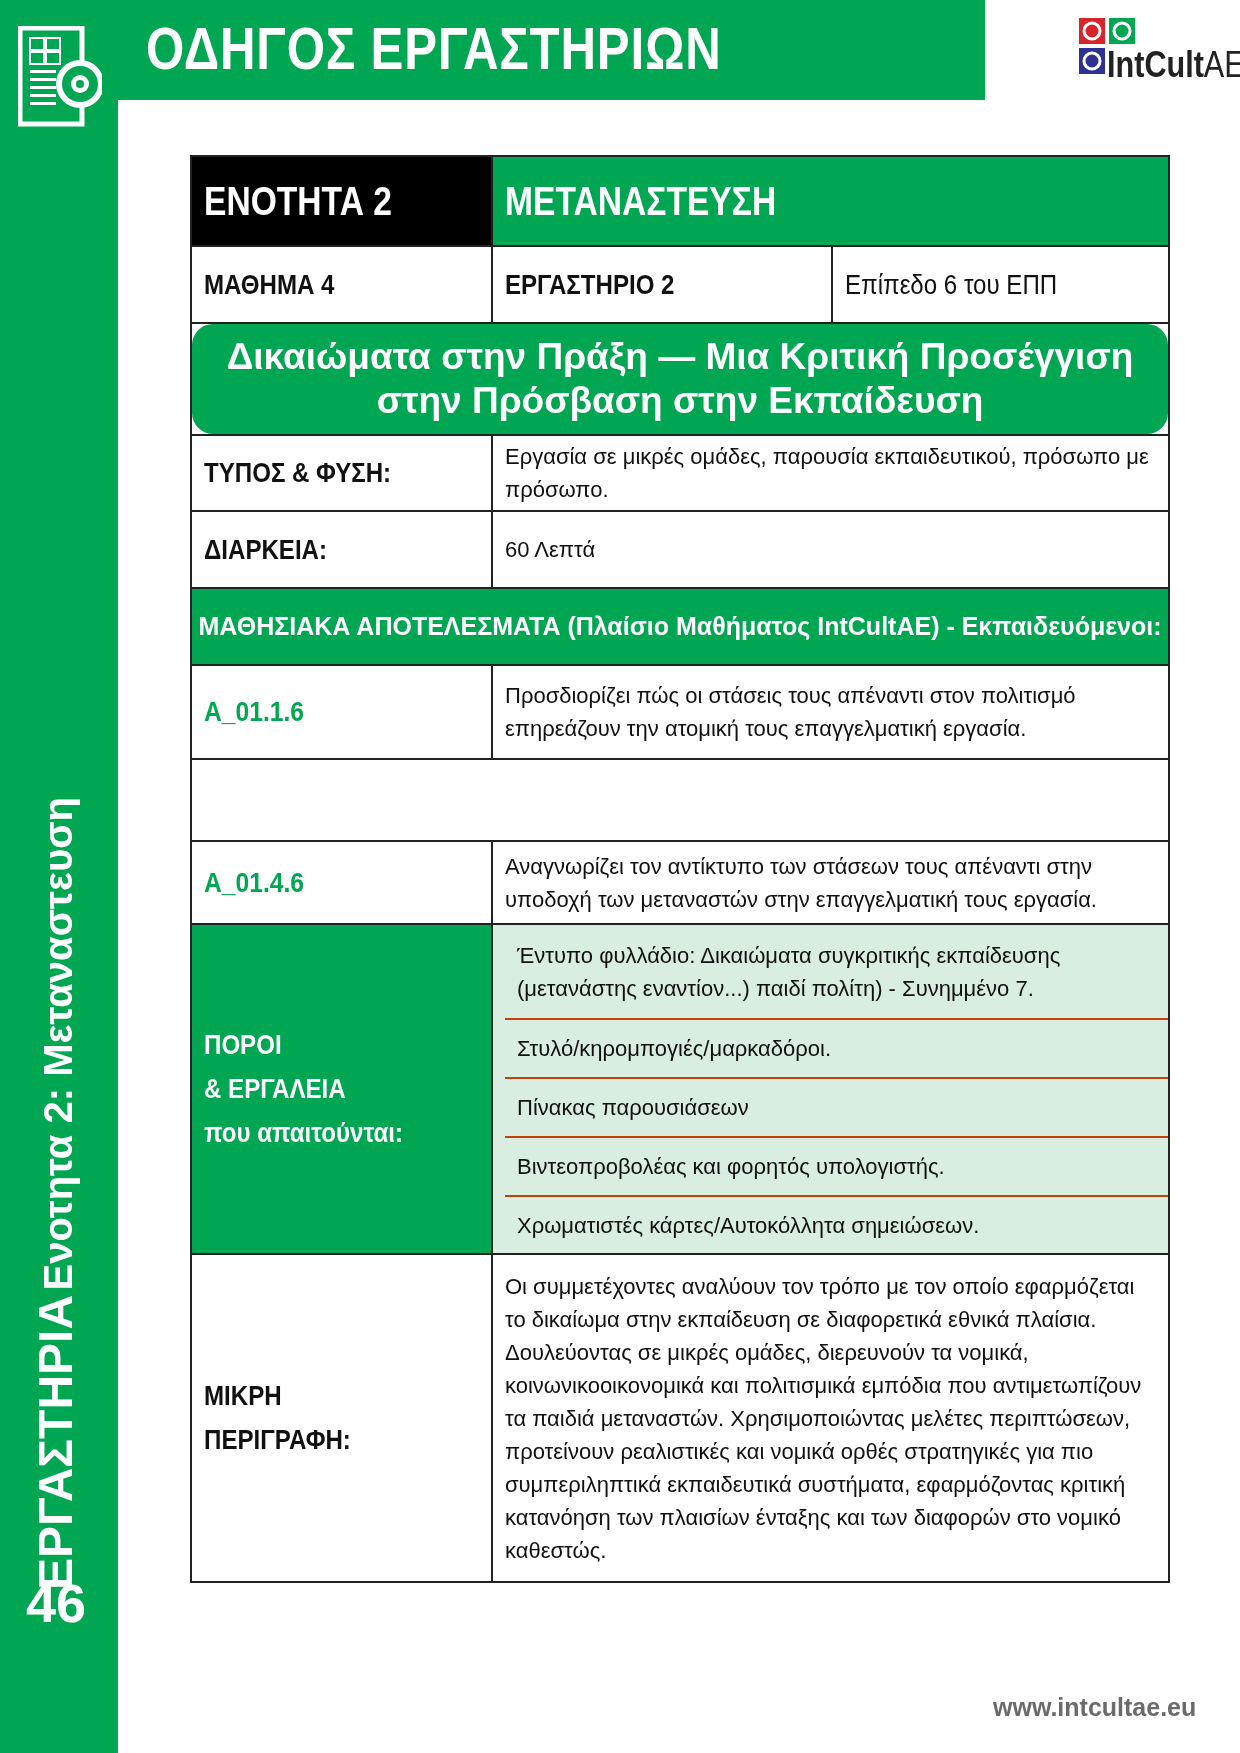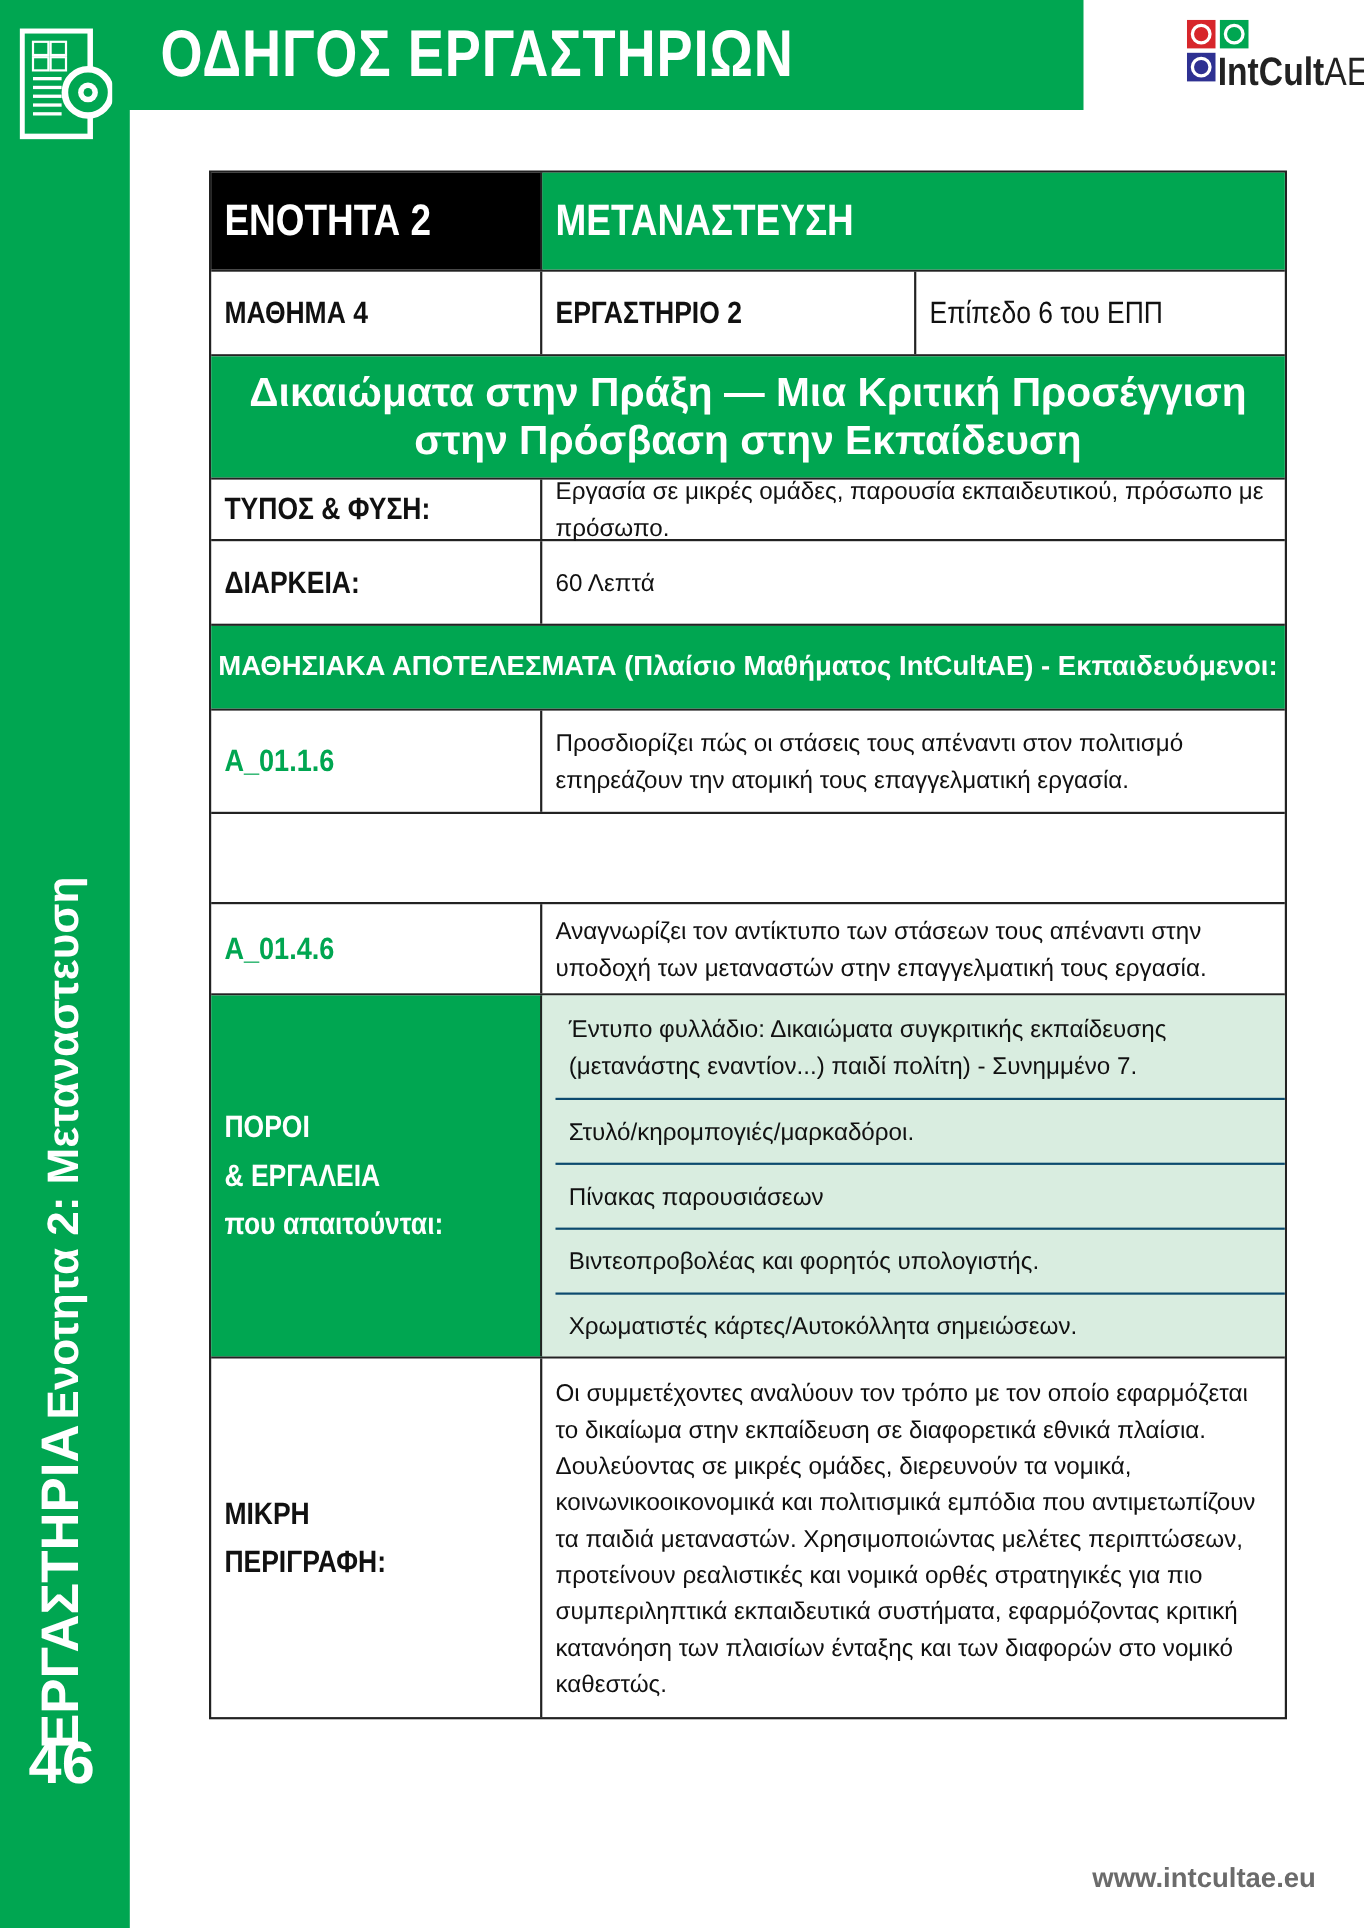--- a/index.html
+++ b/index.html
@@ -26,24 +26,24 @@
   .c2{flex:1;}
   .c2a{width:340px;border-right:2px solid #222;}
   .c3{flex:1;}
   .green{background:#00a651;color:#fff;}
   .black{background:#000;color:#fff;}
   .light{background:#d9ede0;}
   .lbl{font-weight:bold;font-size:28px;display:inline-block;transform:scaleX(0.86);transform-origin:left center;white-space:nowrap;}
   .val{font-size:22px;line-height:33px;}
   .code{color:#00a651;font-weight:bold;font-size:28px;display:inline-block;transform:scaleX(0.88);transform-origin:left center;}
   .hdr{font-size:40px;font-weight:bold;display:inline-block;transform:scaleX(0.84);transform-origin:left center;white-space:nowrap;}
-  .title{font-size:37px;font-weight:bold;text-align:center;line-height:44px;width:100%;justify-content:center;}
+  .title{font-size:37px;font-weight:bold;text-align:center;line-height:44px;width:100%;justify-content:center;border-radius:21px;}
   .outcomes{font-size:25px;font-weight:bold;text-align:center;width:100%;justify-content:center;white-space:nowrap;}
   .res-list{flex:1;display:flex;flex-direction:column;padding-left:12px;}
-  .res-item{border-top:2px solid #0c4a6e;display:flex;align-items:center;padding:0 12px;box-sizing:border-box;font-size:22px;line-height:33px;}
+  .res-item{border-top:2px solid #c2410c;display:flex;align-items:center;padding:0 12px;box-sizing:border-box;font-size:22px;line-height:33px;}
   .res-item:first-child{border-top:none;}
 </style>
 </head>
 <body>
 
 <div id="sidebar"></div>
 <div id="topband"></div>
 
 <svg id="doc-icon" viewBox="0 0 84 104">
   <rect x="2" y="2" width="62" height="96" fill="none" stroke="#fff" stroke-width="5"></rect>
@@ -99,21 +99,21 @@
     <div class="cell c2a">
         <span class="lbl">ΕΡΓΑΣΤΗΡΙΟ 2</span>
       </div>
     <div class="cell c3">
         <span class="lbl" style="font-weight:normal;">Επίπεδο 6 του ΕΠΠ</span>
       </div>
   </div>
   <div class="row" style="height:112px;">
     <div class="cell green title">Δικαιώματα στην Πράξη — Μια Κριτική Προσέγγιση στην Πρόσβαση στην Εκπαίδευση</div>
   </div>
-  <div class="row" style="height:56px;justify-content:flex-end;">
+  <div class="row" style="height:76px;justify-content:flex-end;">
     <div class="cell c1">
         <span class="lbl">ΤΥΠΟΣ &amp; ΦΥΣΗ:</span>
       </div>
     <div class="cell c2 val">Εργασία σε μικρές ομάδες, παρουσία εκπαιδευτικού, πρόσωπο με πρόσωπο.</div>
   </div>
   <div class="row" style="height:77px;">
     <div class="cell c1">
         <span class="lbl">ΔΙΑΡΚΕΙΑ:</span>
       </div>
     <div class="cell c2 val">60 Λεπτά</div>

